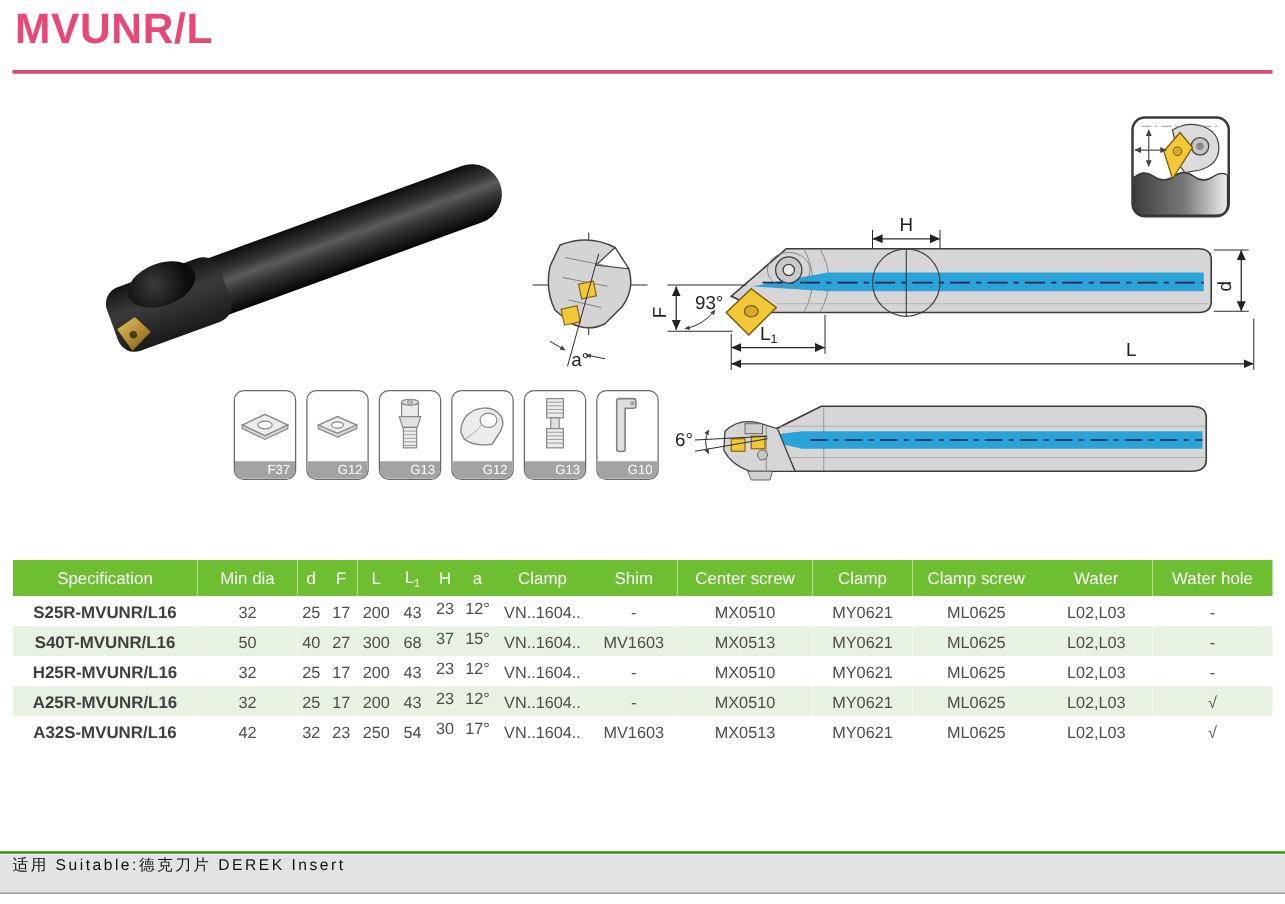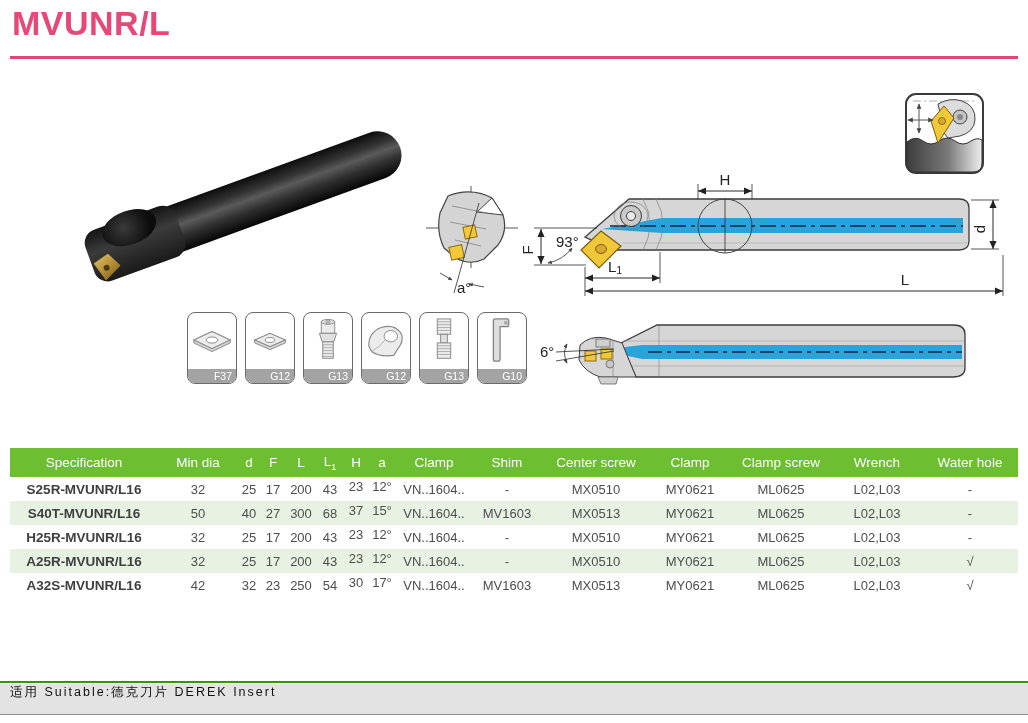--- a/index.html
+++ b/index.html
@@ -269,21 +269,21 @@
         <th>F</th>
         <th>L</th>
         <th><span>L</span><sub class="l1">1</sub></th>
         <th>H</th>
         <th>a</th>
         <th>Clamp</th>
         <th>Shim</th>
         <th>Center screw</th>
         <th>Clamp</th>
         <th>Clamp screw</th>
-        <th>Wrench</th>
+        <th>Water</th>
         <th>Water hole</th>
       </tr>
     </thead>
     <tbody id="rows">
         <tr>
           <td class="spec">S25R-MVUNR/L16</td>
           <td>32</td>
           <td>25</td>
           <td>17</td>
           <td>200</td>

